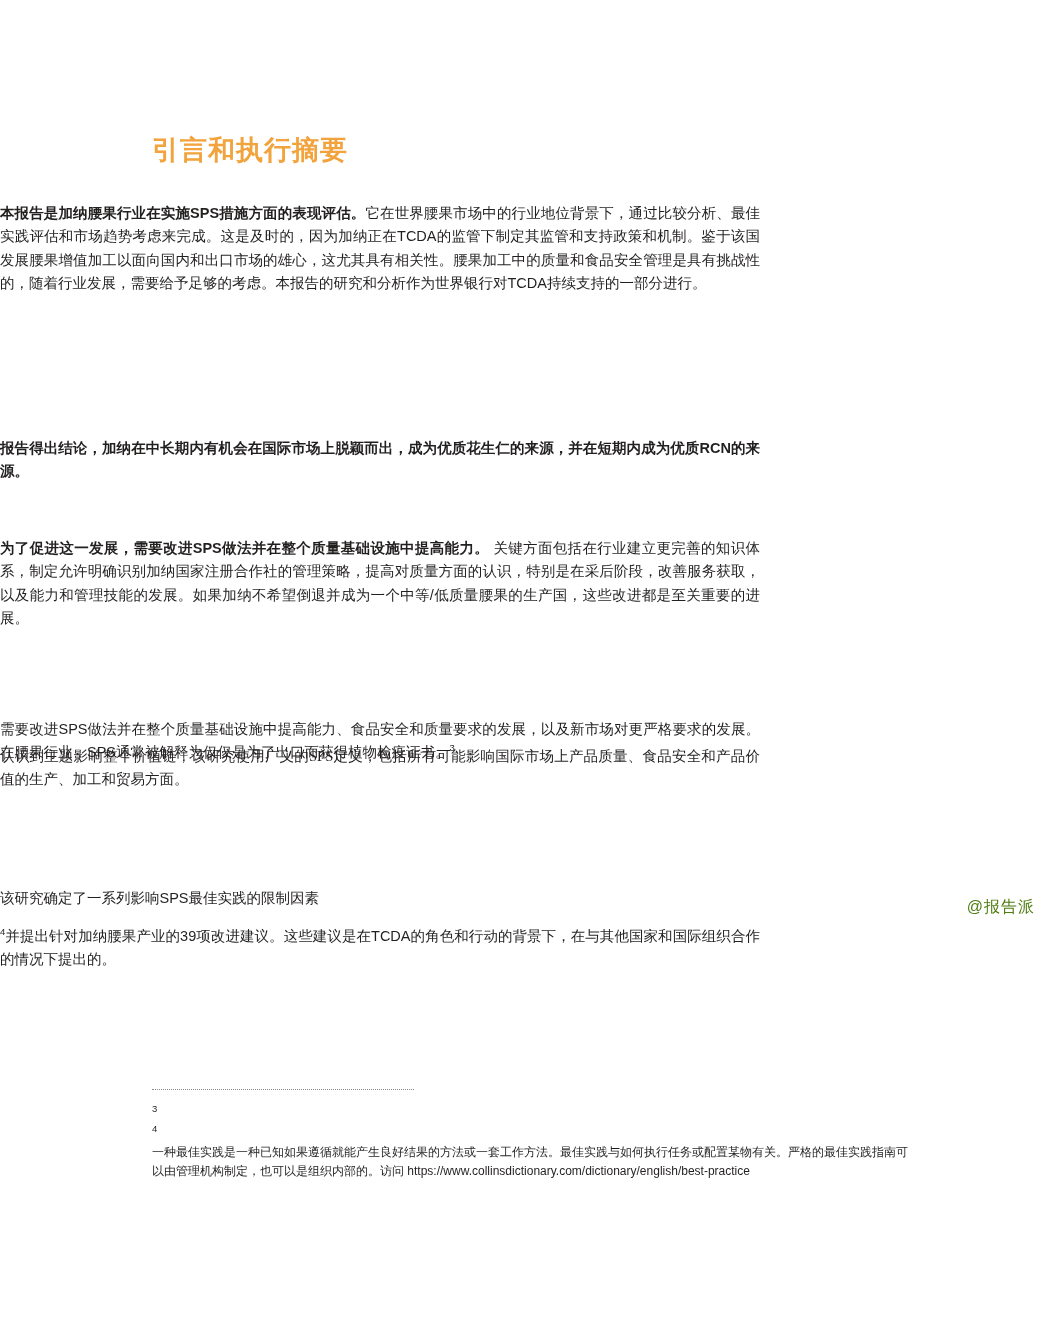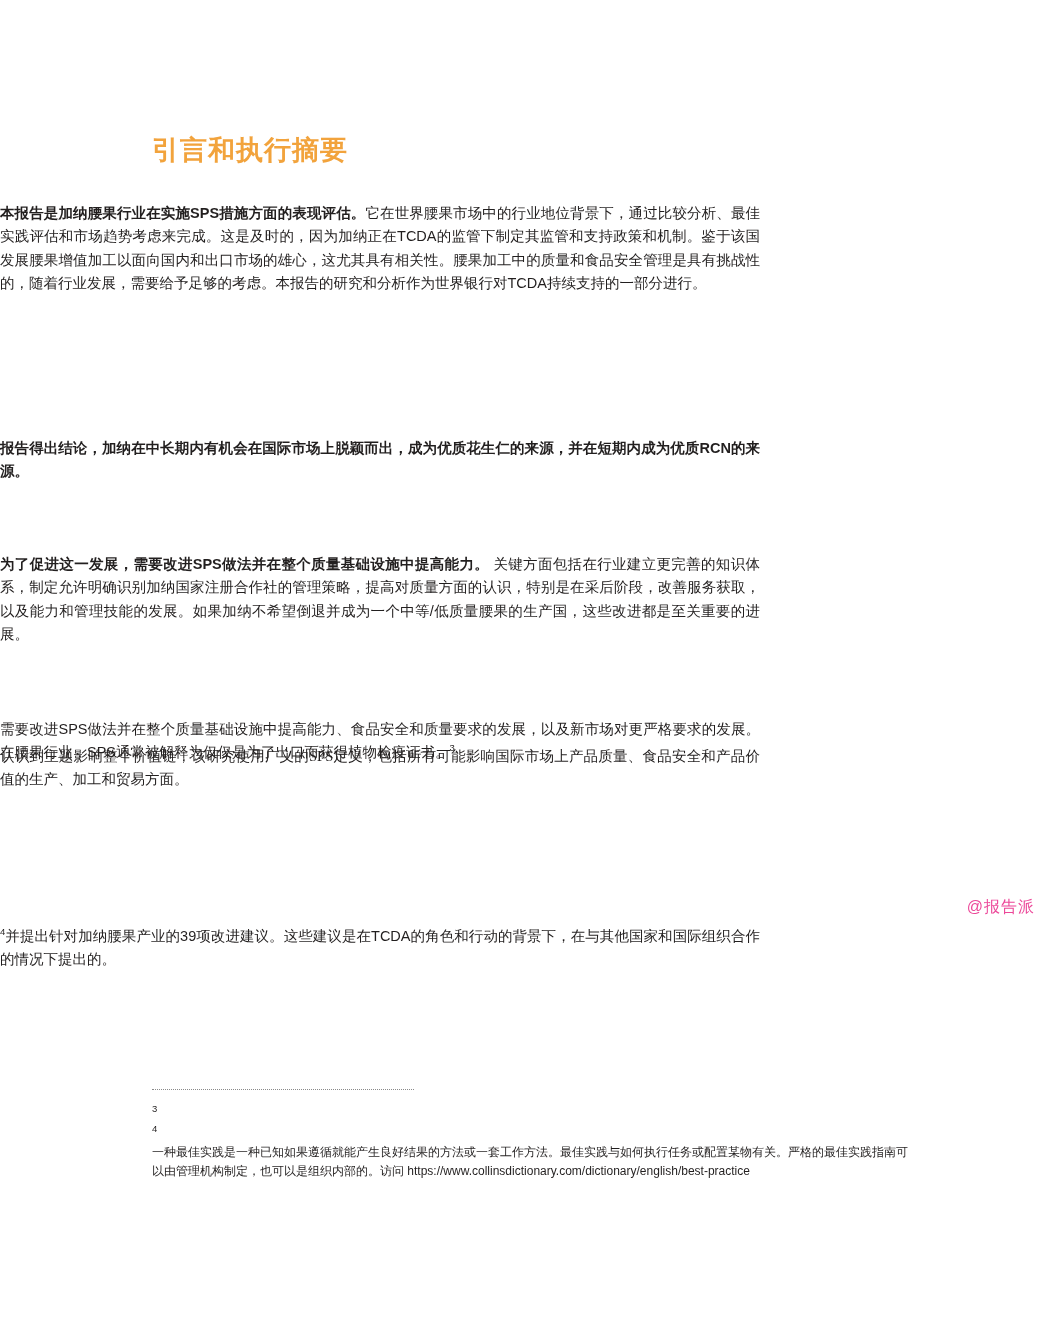--- a/index.html
+++ b/index.html
@@ -37,21 +37,21 @@
     font-size: 14.5px;
     line-height: 1.62;
     color: #221f1f;
     text-align: justify;
   }
   .para b, .lead {
     font-weight: bold;
   }
   .p1 { top: 202px; }
   .p2 { top: 437px; }
-  .p3 { top: 537px; margin-top: 16px; }
+  .p3 { top: 537px; }
   .p4 { top: 718px; }
   .p5 { top: 745px; font-family: Liberation Serif, serif; }
   .p6 { top: 887px; }
   .p7 { top: 925px; }
 
   .sup {
     font-size: 9.5px;
     vertical-align: super;
     line-height: 0;
   }
@@ -83,21 +83,21 @@
   }
   .fn-body-cn {
     font-size: 12px;
     line-height: 1.6;
   }
   .watermark {
     position: absolute;
     right: 26px;
     bottom: 18px;
     font-size: 16px;
-    color: #ec4899;
+    color: #4d7c0f;
     letter-spacing: 1px;
   }
 </style>
 </head>
 <body>
 
 <div class="page">
 
   <h1 class="title">引言和执行摘要</h1>
 
@@ -114,20 +114,23 @@
   </div>
 
   <div class="para p4">
     <span>需要改进SPS做法并在整个质量基础设施中提高能力、食品安全和质量要求的发展，以及新市场对更严格要求的发展。在腰果行业，SPS通常被解释为仅仅是为了出口而获得植物检疫证书。</span><span class="sup">3</span>
   </div>
 
   <div class="para p5">
     <span>认识到主题影响整个价值链，该研究使用广义的SPS定义，包括所有可能影响国际市场上产品质量、食品安全和产品价值的生产、加工和贸易方面。</span>
   </div>
 
+  <div class="para p6">
+    <span>该研究确定了一系列影响SPS最佳实践的限制因素</span>
+  </div>
 
   <div class="para p7">
     <span class="sup">4</span><span>并提出针对加纳腰果产业的39项改进建议。这些建议是在TCDA的角色和行动的背景下，在与其他国家和国际组织合作的情况下提出的。</span>
   </div>
 
   <div class="footnote-rule"></div>
 
   <div class="footnotes">
     <div class="fn">
       <span class="fn-num">3</span><br>

